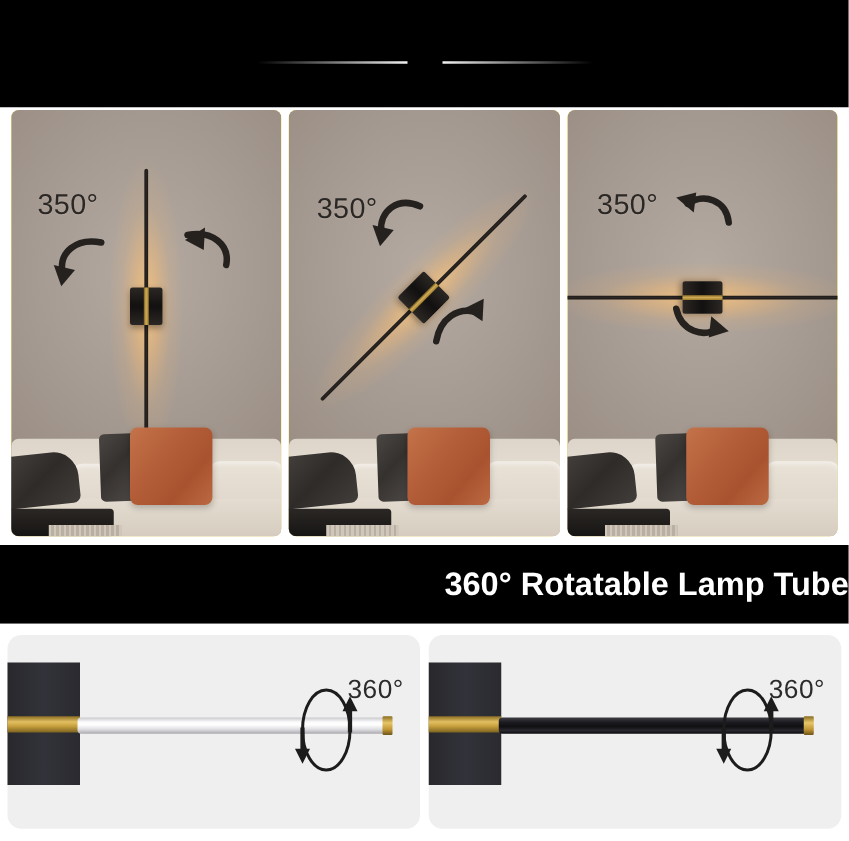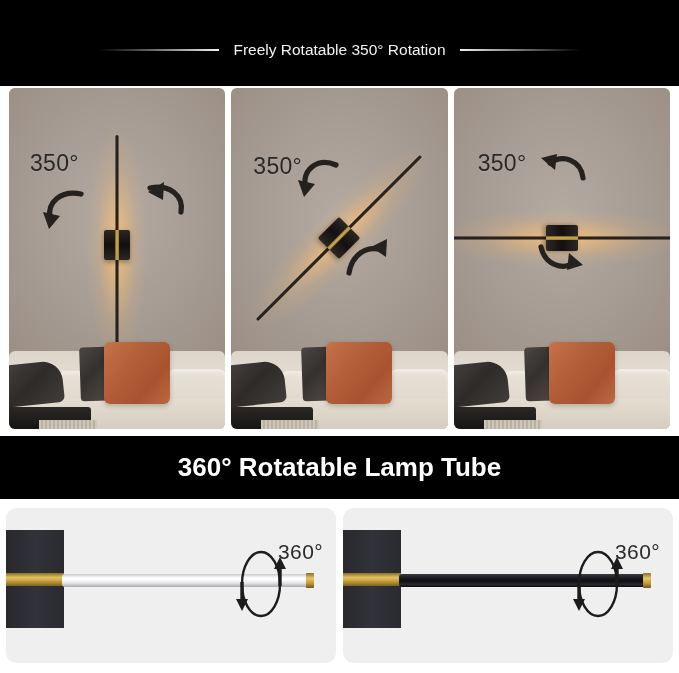--- a/index.html
+++ b/index.html
@@ -140,21 +140,21 @@
     font-weight:normal;
     letter-spacing:0.3px;
     text-shadow:0 1px 1px rgba(255,255,255,.12);
   }
   .arrow-svg { position:absolute; }
 
   
   .bar2 {
     width:679px; height:63px;
     background:#000000;
-    display:flex; align-items:center; justify-content:center;
+    display:flex; align-items:center; justify-content:flex-end;
     margin-top:4px;
   }
   .bar2-title {
     color:#ffffff;
     font-size:26px;
     font-weight:bold;
   }
 
   
   .bottom {
@@ -201,21 +201,20 @@
     font-size:21px;
     letter-spacing:0.4px;
   }
 </style>
 </head>
 <body>
 
 <div class="header-bar">
   <div class="subtitle-row">
     <span class="sub-line left"></span>
-    <span class="header-sub">Freely Rotatable 350° Rotation</span>
     <span class="sub-line right"></span>
   </div>
 </div>
 
 <div class="panels">
 
   <div class="panel">
     <div class="wall"></div>
 
     <div class="lamp-wrap" style="left:50%;top:46%;width:0;height:0;">

